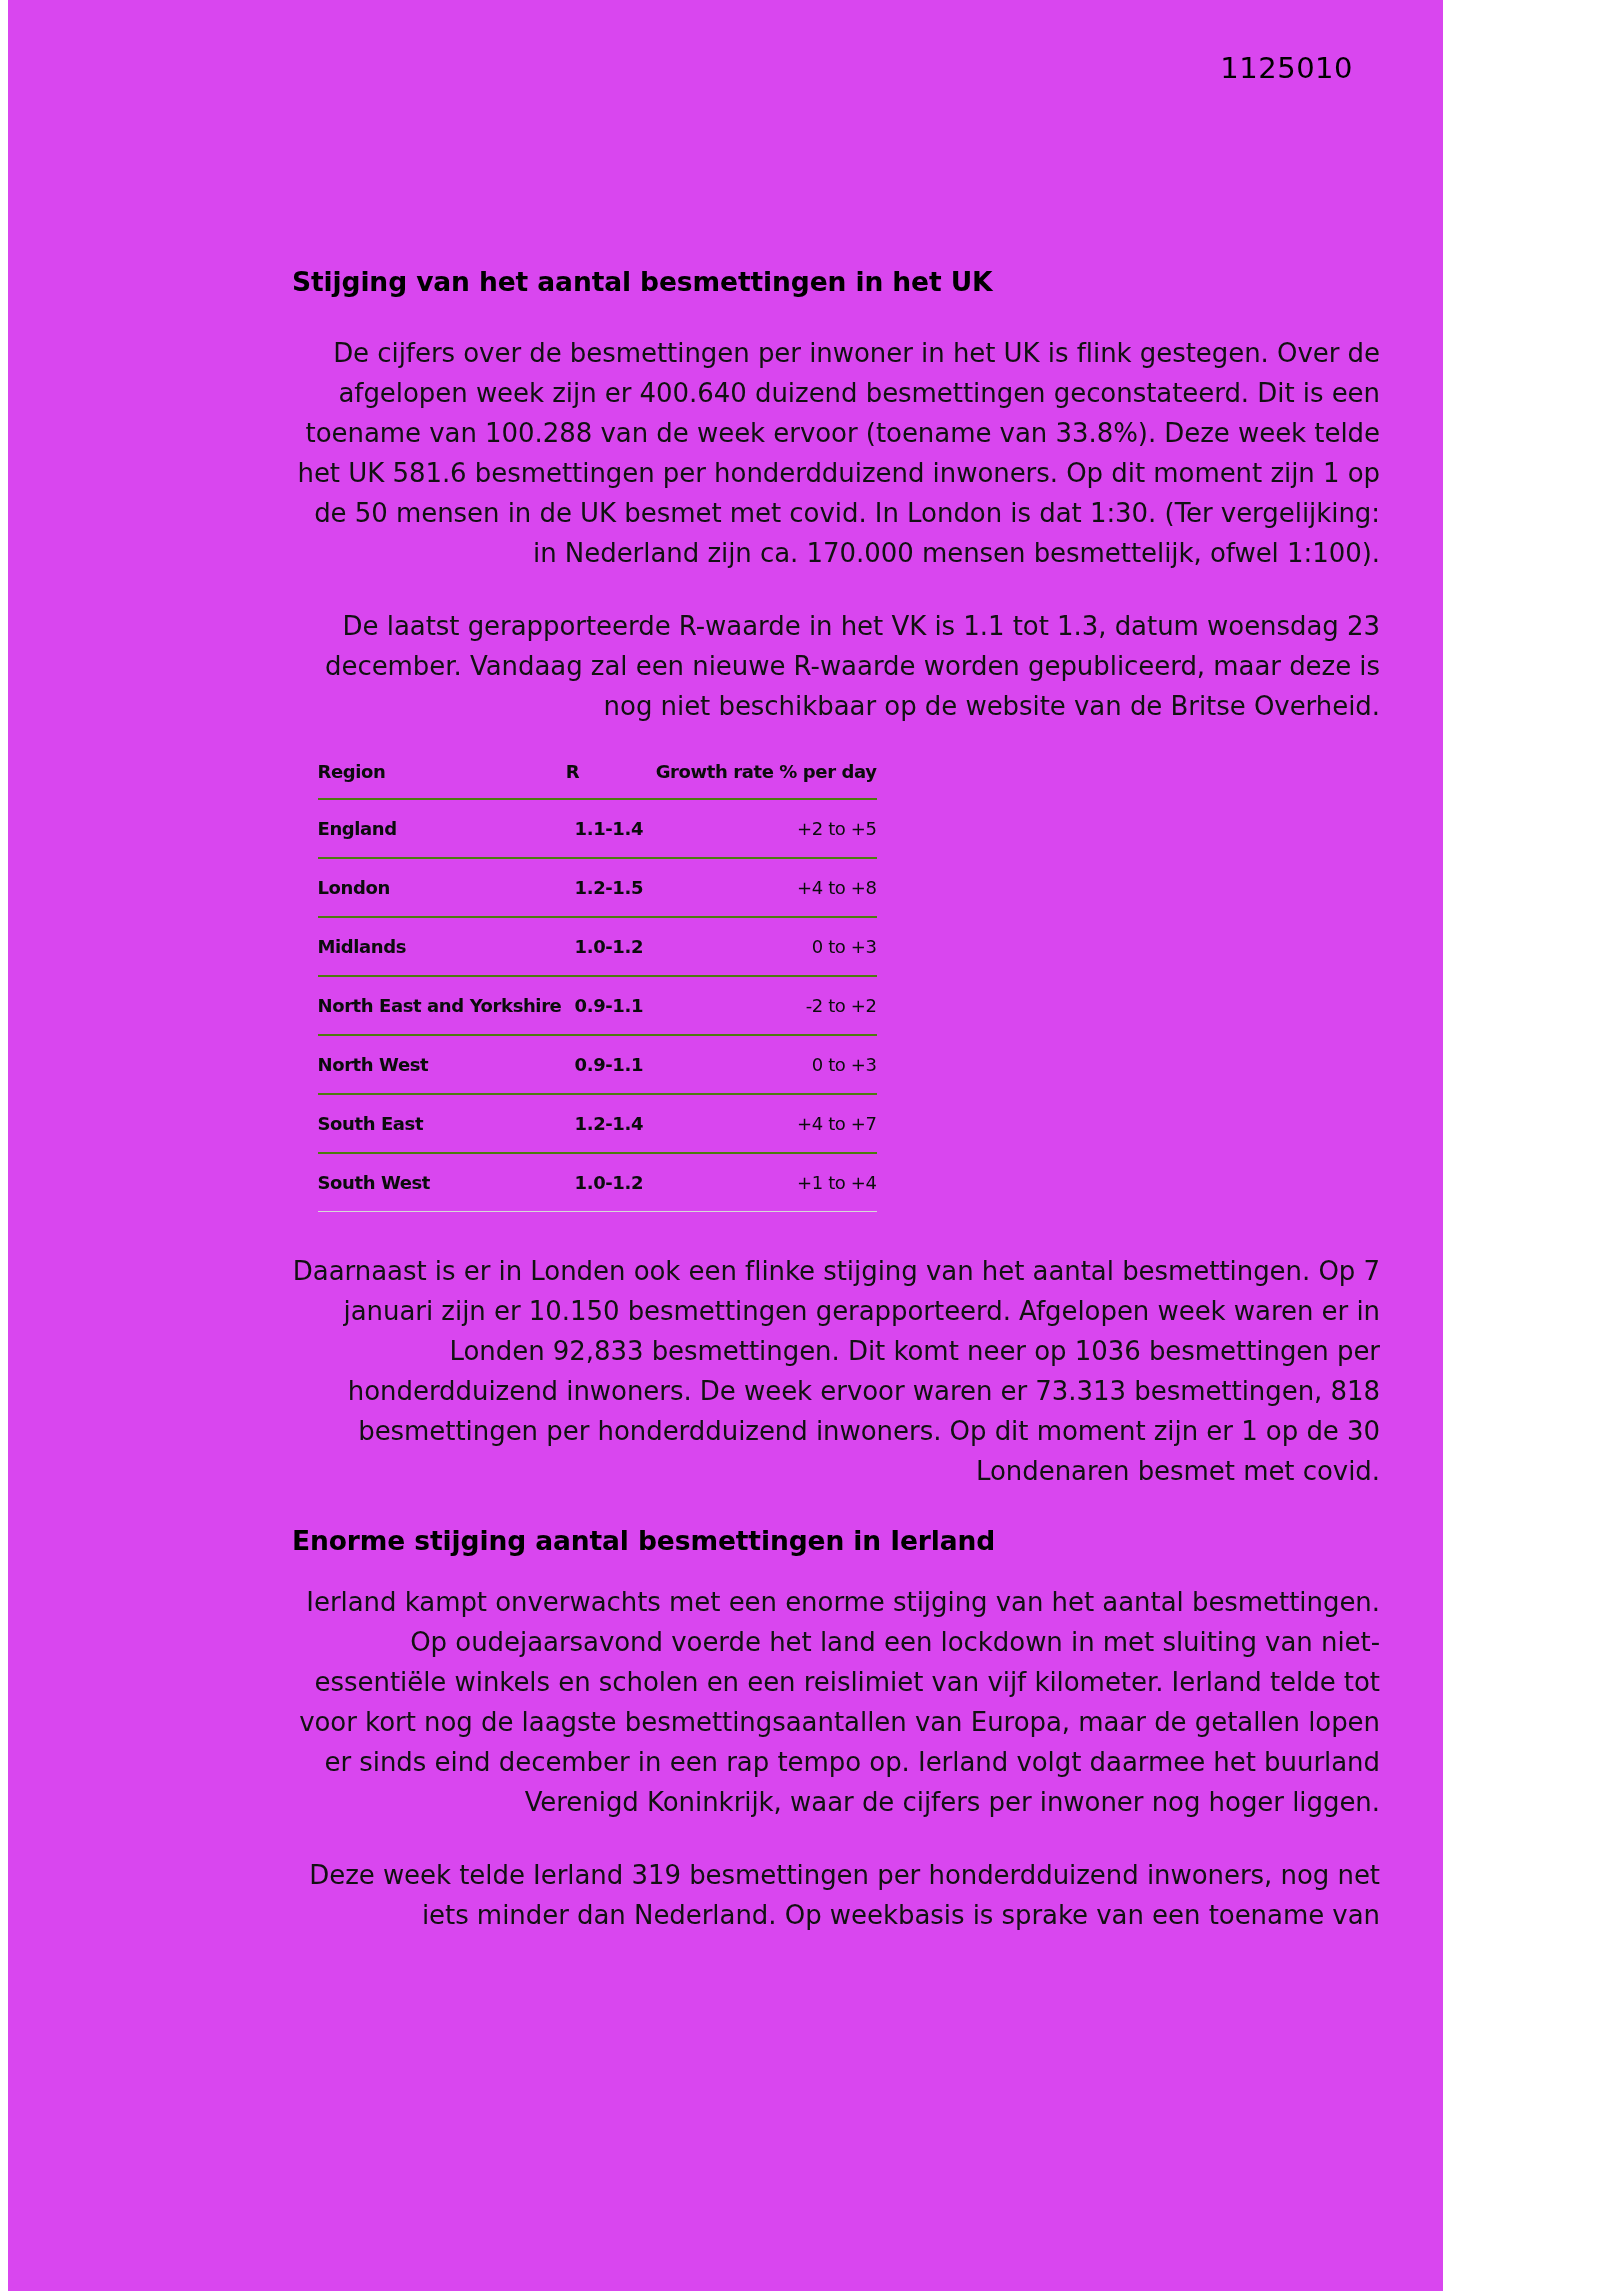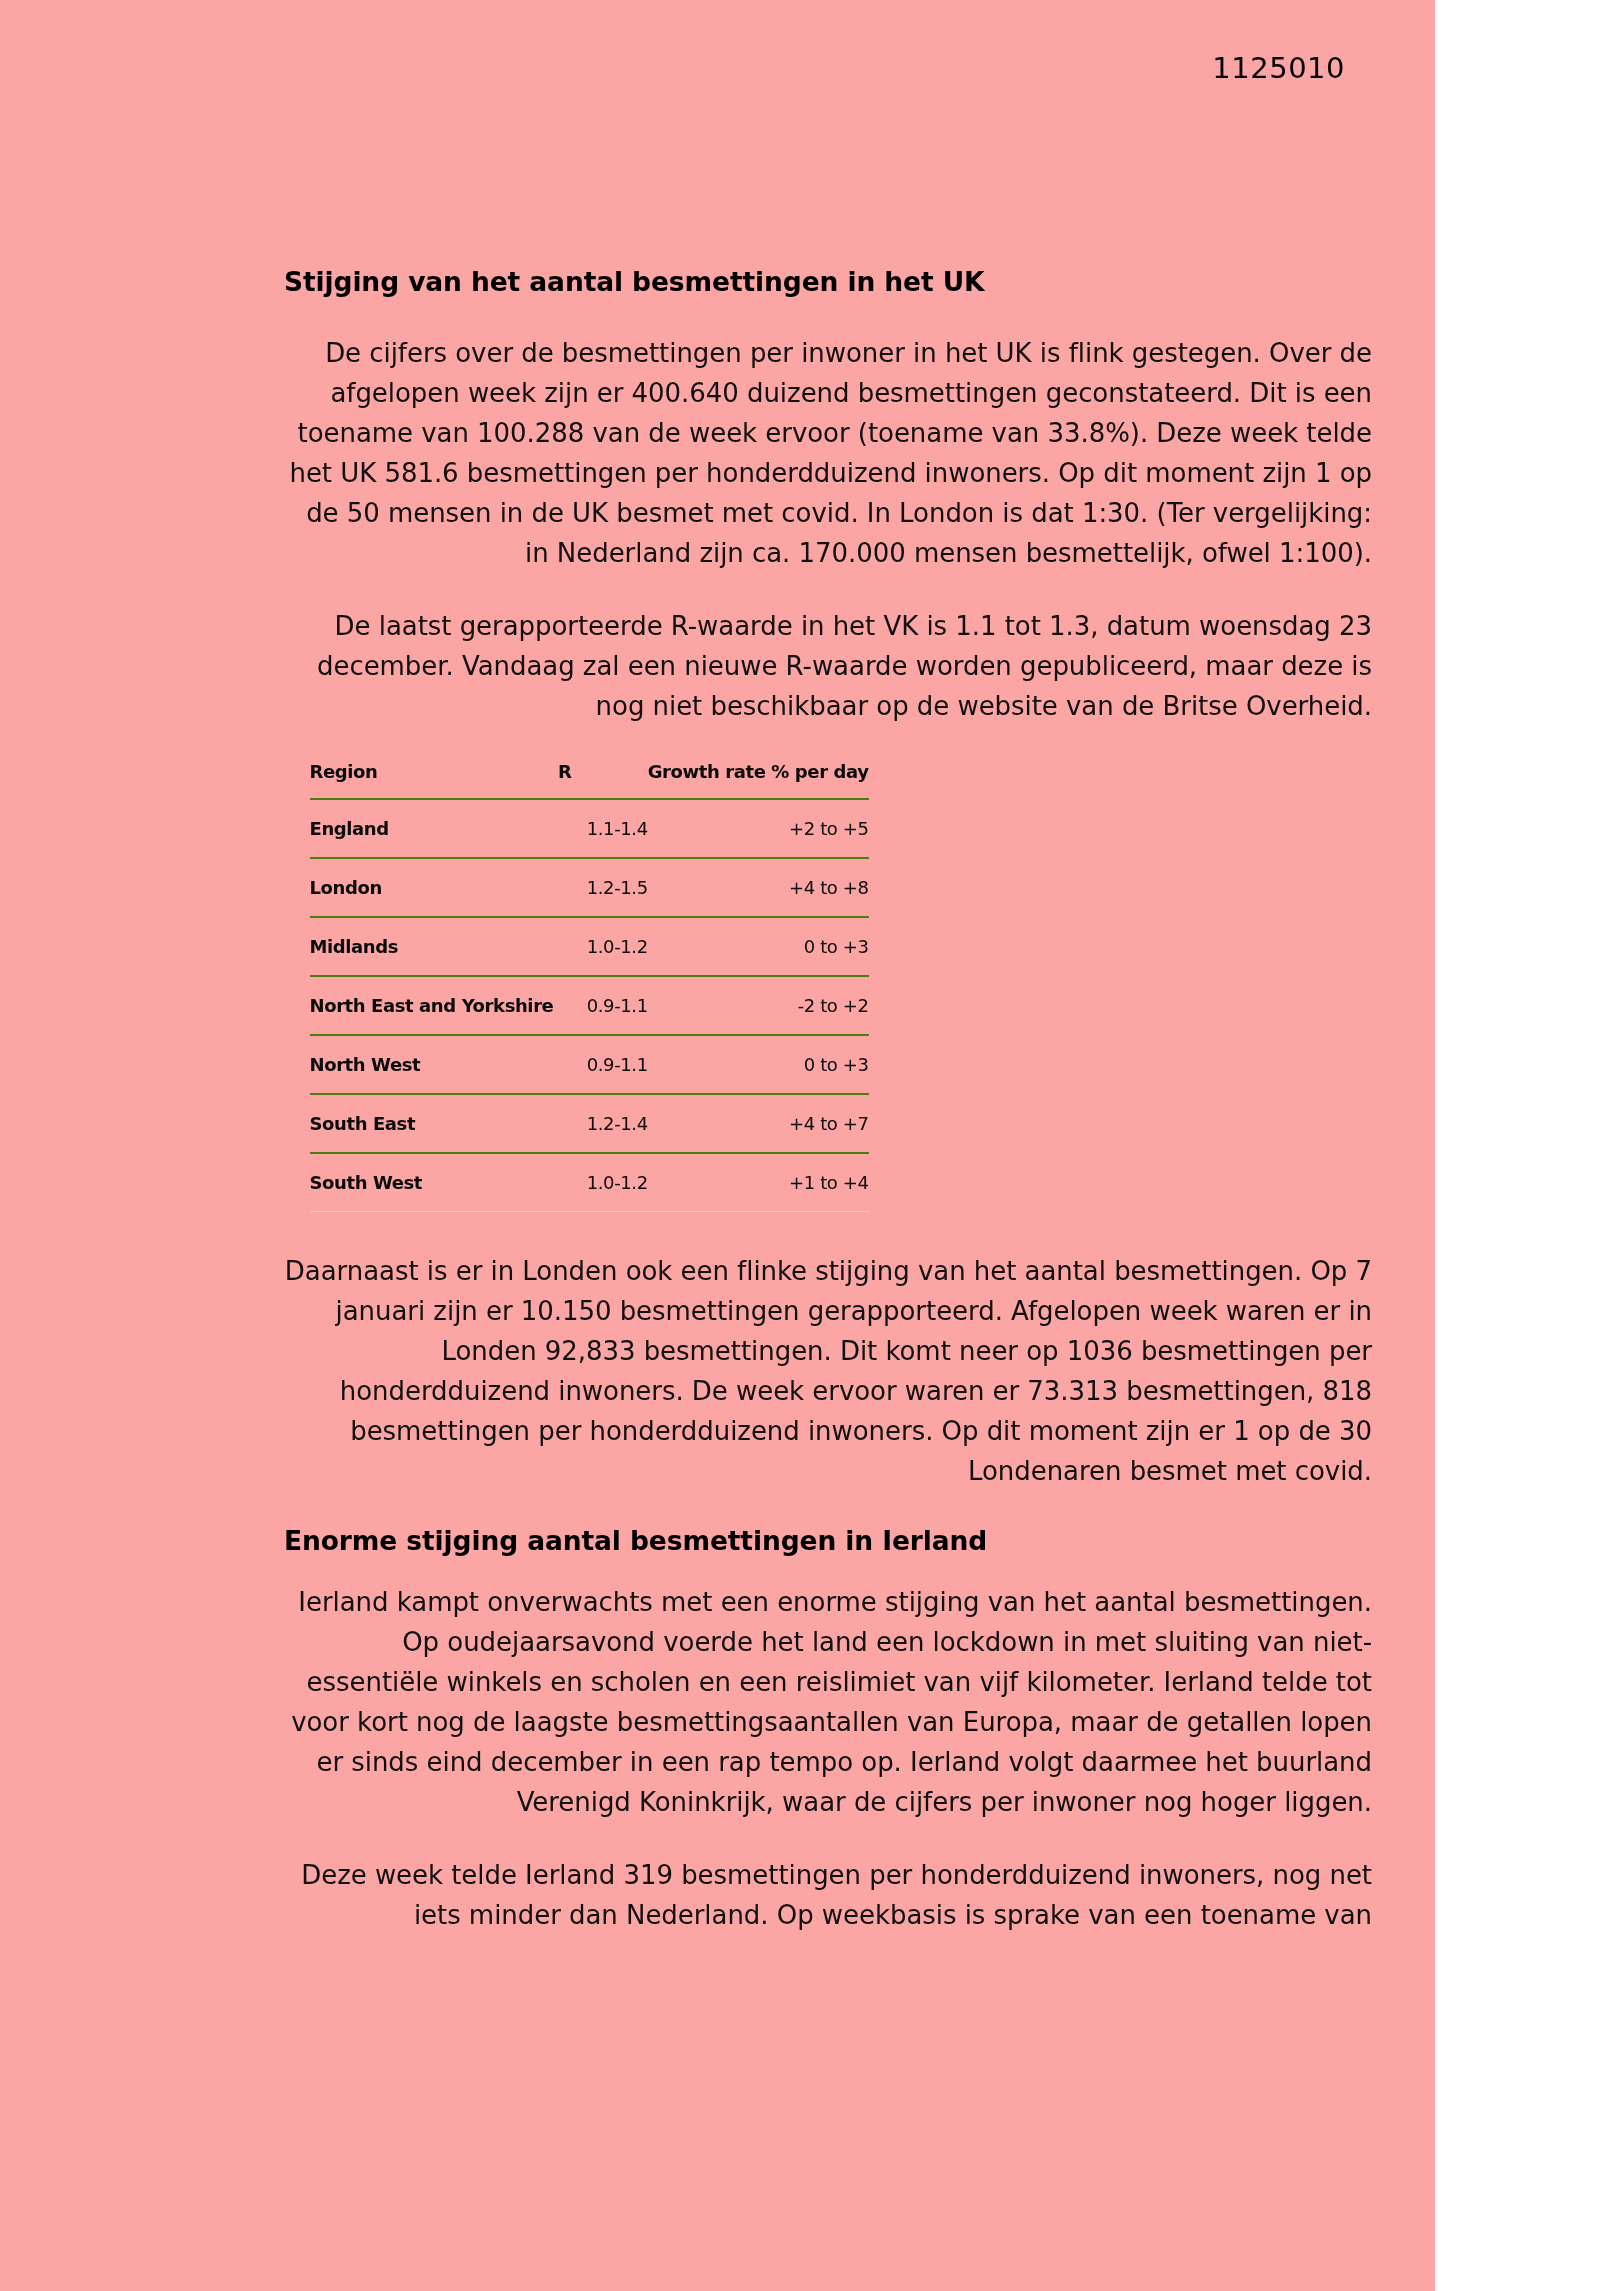--- a/index.html
+++ b/index.html
@@ -11,25 +11,25 @@
     width: 1621px;
     height: 2292px;
     font-family: "DejaVu Sans", sans-serif;
     color: #000000;
     position: relative;
     overflow: hidden;
   }
 
   .page {
     position: absolute;
-    left: 0;
+    left: 8px;
     top: 0;
     width: 1435px;
     height: 2292px;
-    background: #fca5a5;
+    background: #d946ef;
     box-sizing: border-box;
   }
 
   
   .page-header {
     position: absolute;
     top: 51px;
     right: 90px;
     font-size: 29px;
     letter-spacing: 0.5px;
@@ -115,22 +115,22 @@
     font-size: 18px;
     letter-spacing: -0.4px;
     color: #0b0c0c;
     white-space: nowrap;
   }
   td.cell-region {
     font-weight: bold;
     text-align: left;
   }
   td.cell-r {
-    font-weight: normal;
-    text-align: right;
+    font-weight: bold;
+    text-align: center;
     padding-left: 3.9px;
   }
   td.cell-growth {
     font-weight: normal;
     text-align: right;
   }
 
   .col-region { width: 245px; }
   .col-r { width: 118px; }
   .col-growth { width: 196px; }

